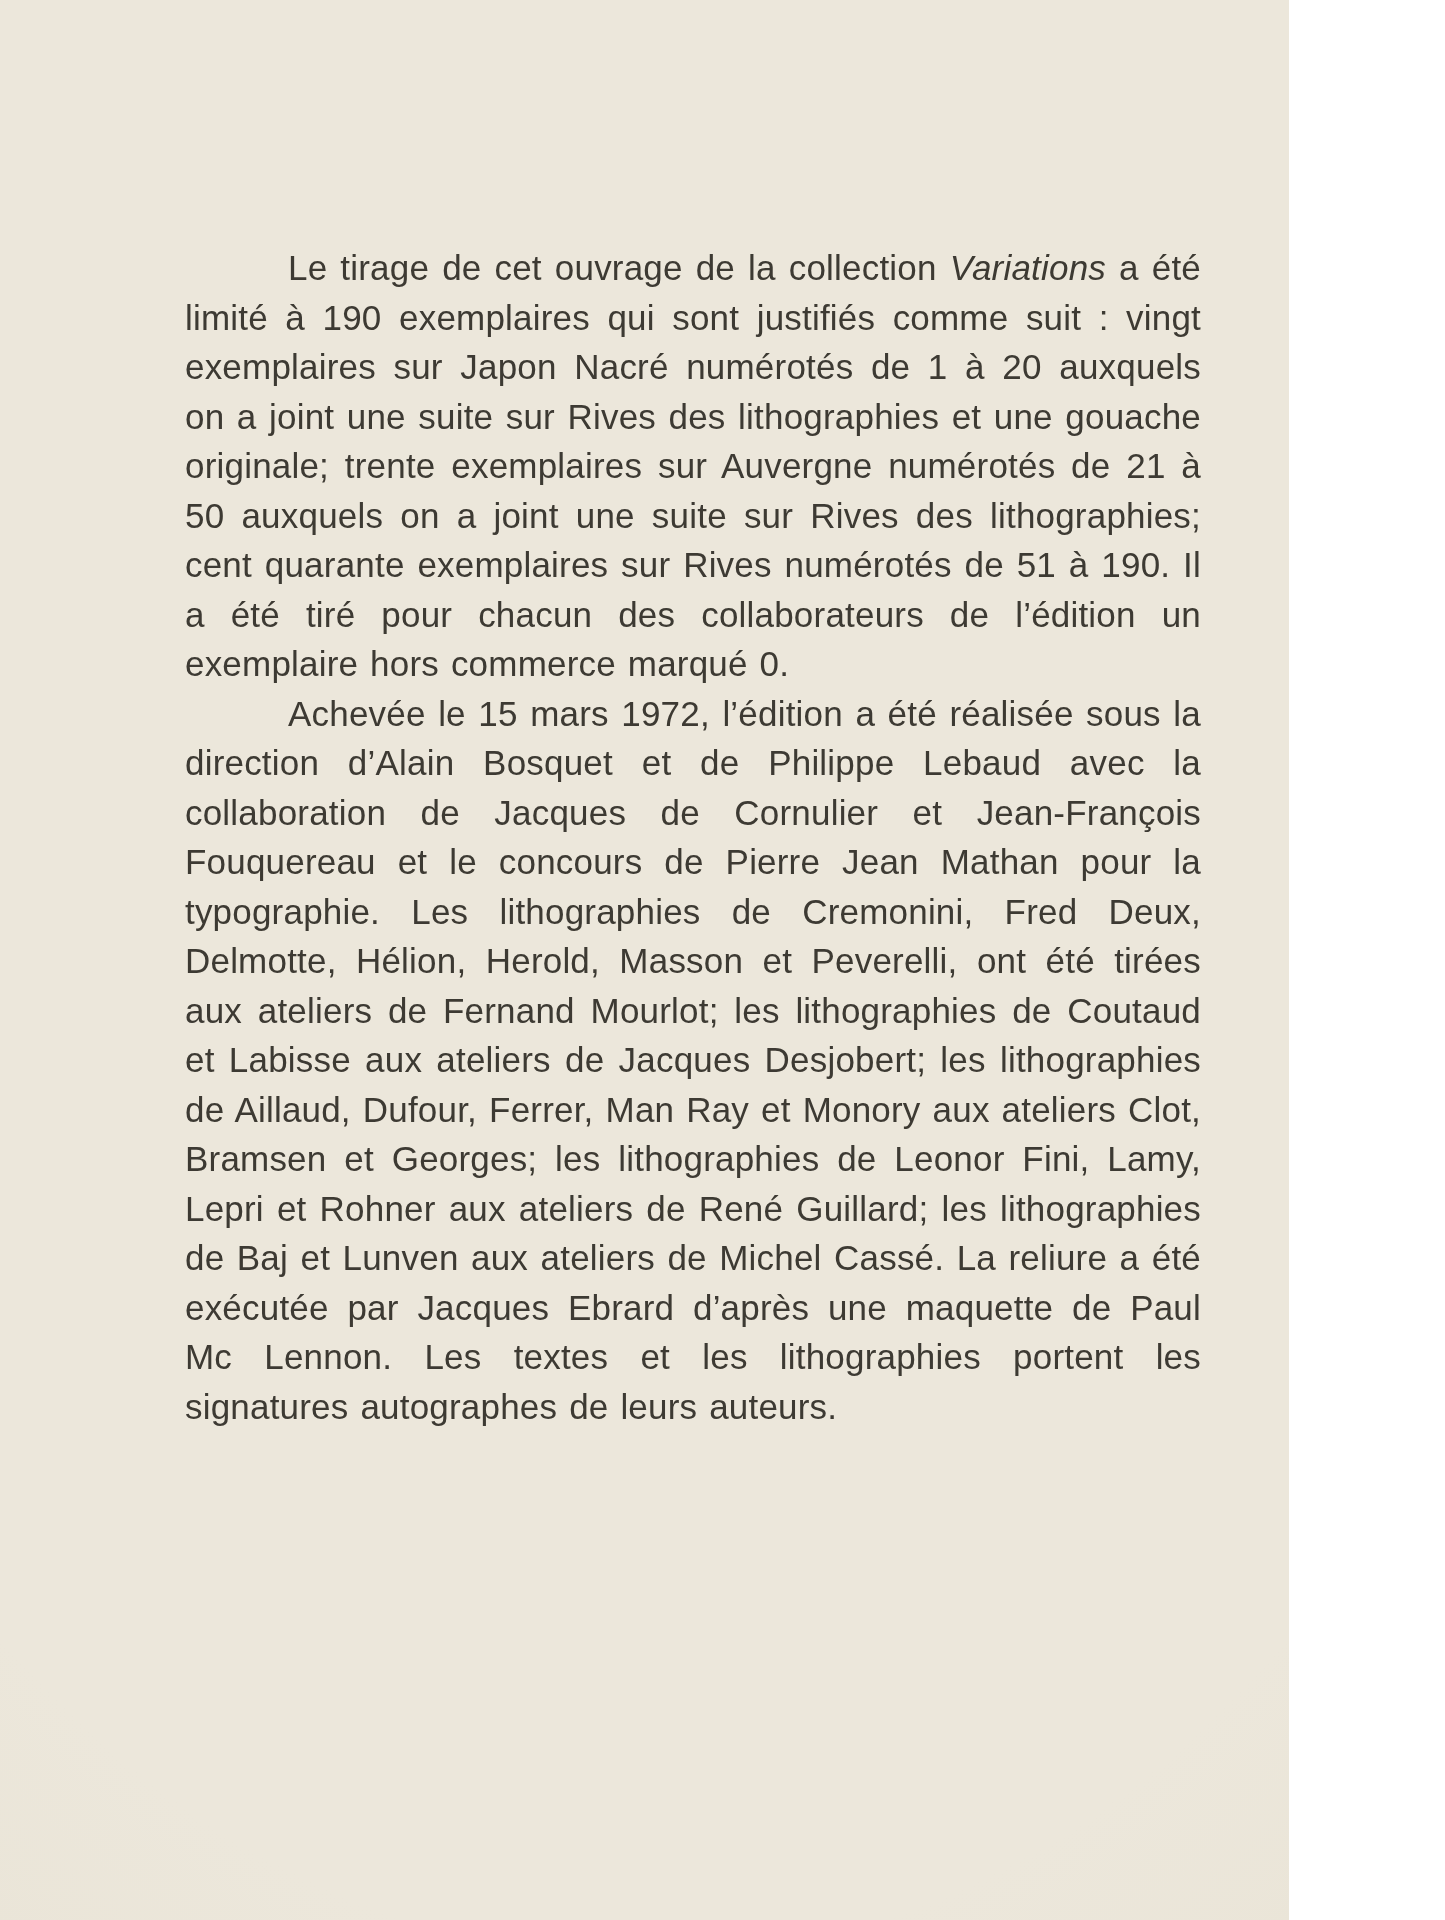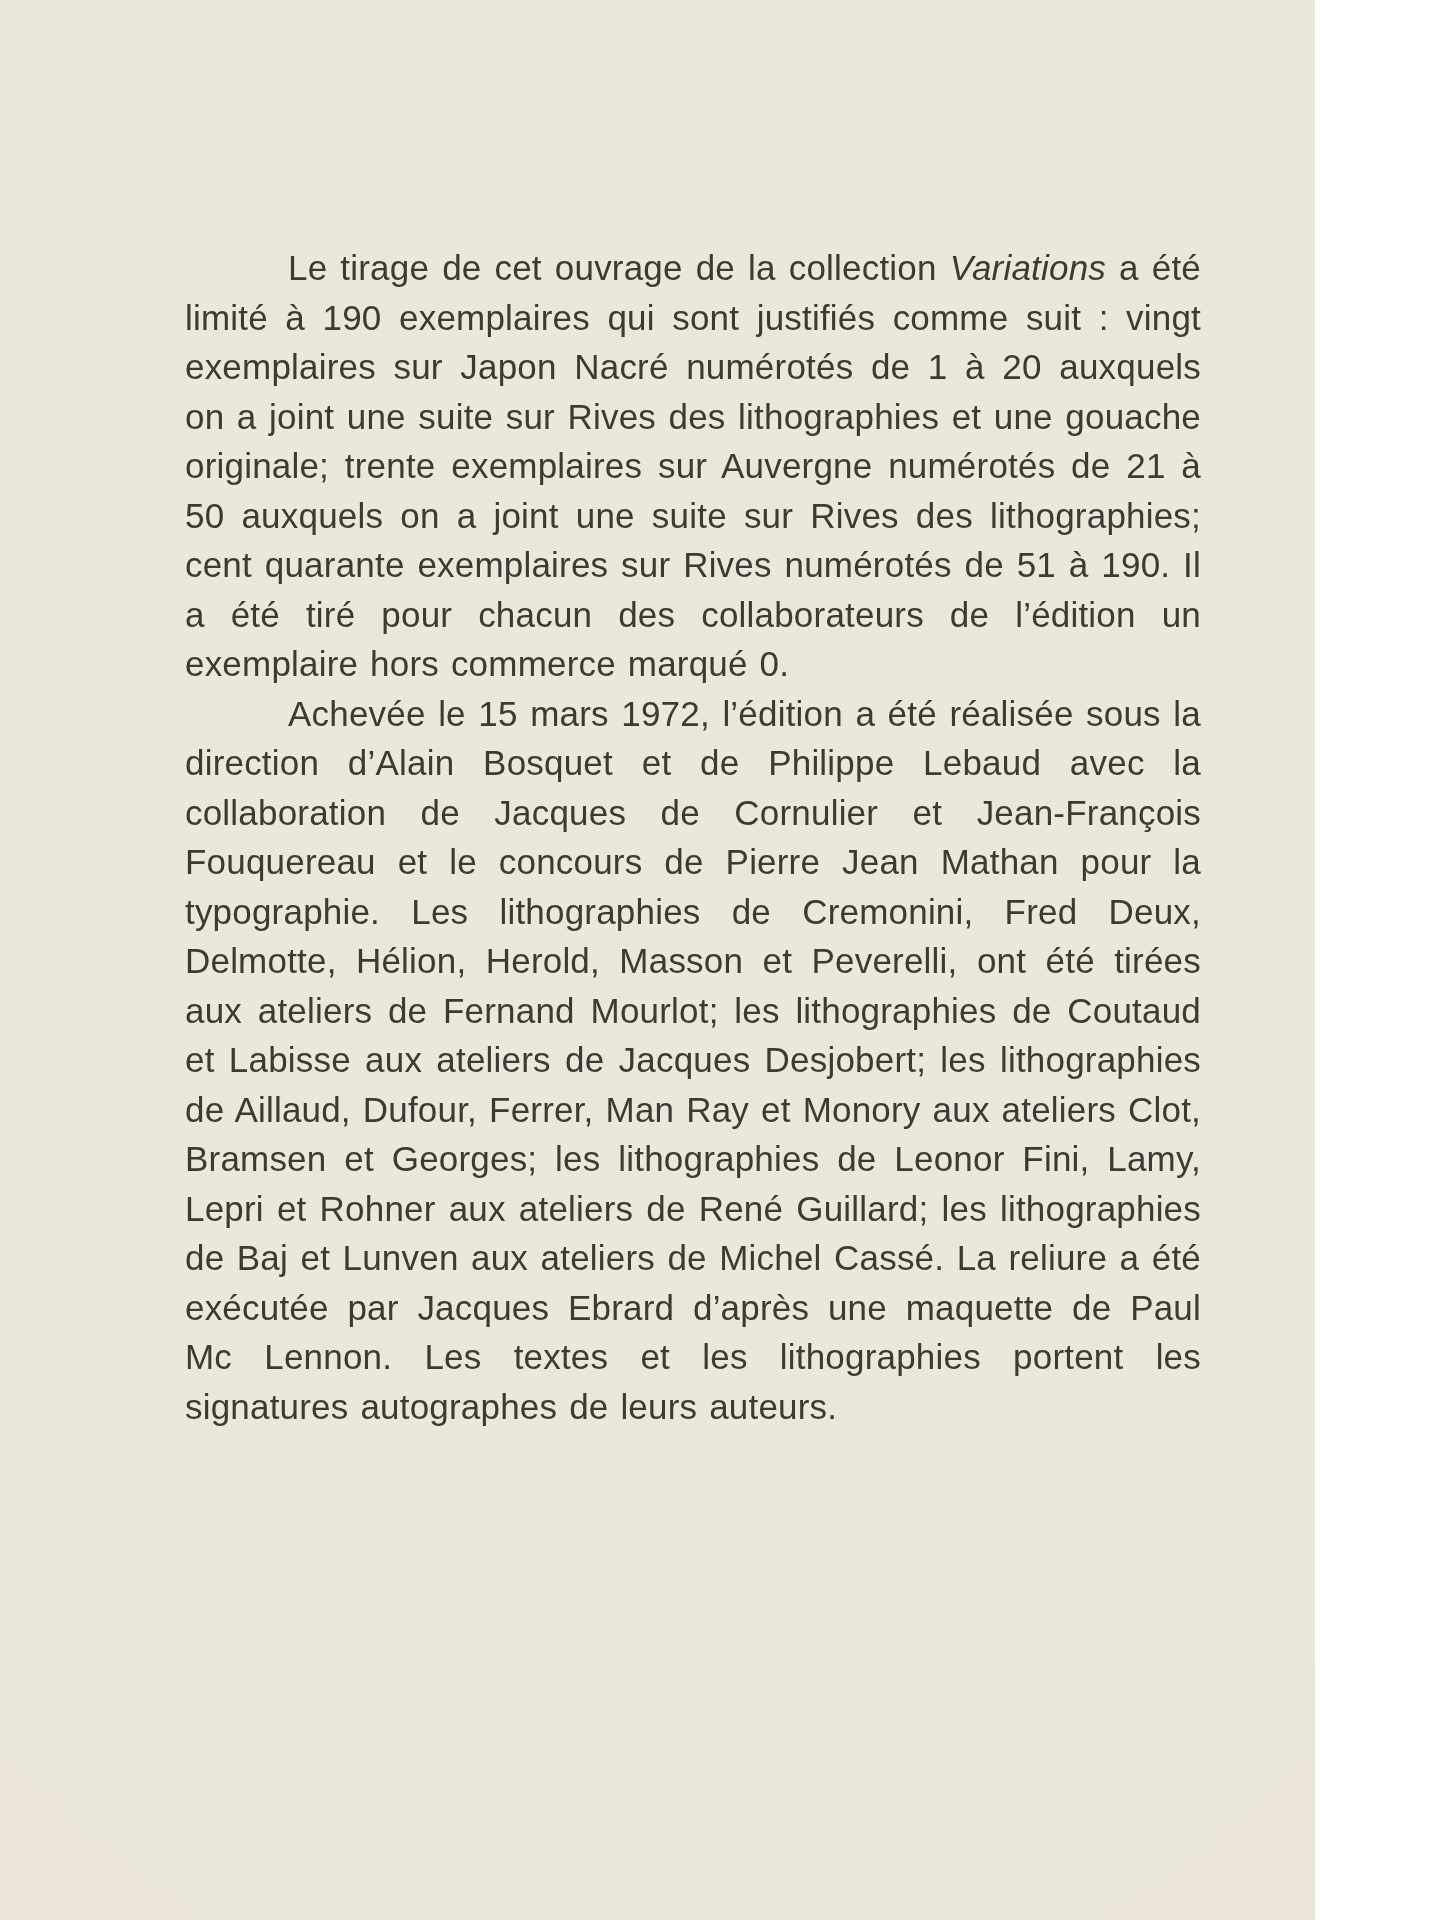--- a/index.html
+++ b/index.html
@@ -10,21 +10,20 @@
     --paper: #ece7db;
     --paper-edge: #e6e0d1;
     --ink: #3d3a33;
   }
   .page {
     position: relative;
     width: 1289px;
     height: 1920px;
     background: radial-gradient(ellipse 120% 100% at 50% 42%, var(--paper) 60%, var(--paper-edge) 100%);
     overflow: hidden;
-    padding-left: 26px;
   }
   .text-block {
     position: absolute;
     left: 185px;
     top: 243px;
     width: 1016px;
     font-family: "Liberation Sans", sans-serif;
     font-size: 35px;
     line-height: 49.5px;
     color: var(--ink);

